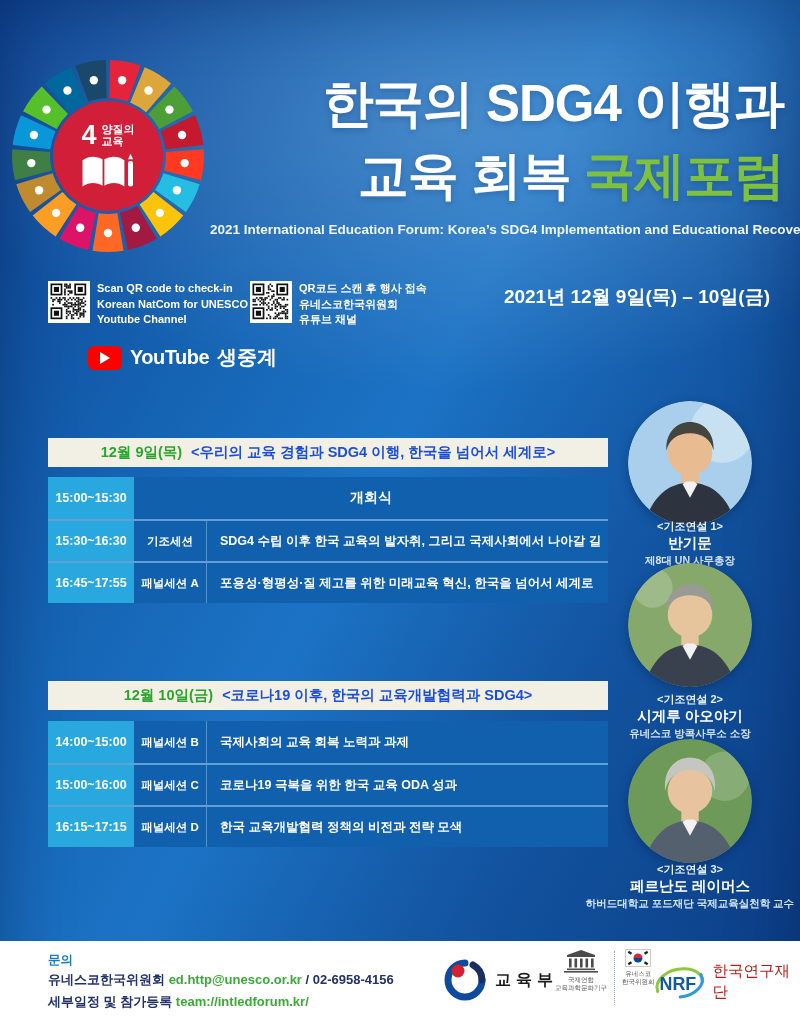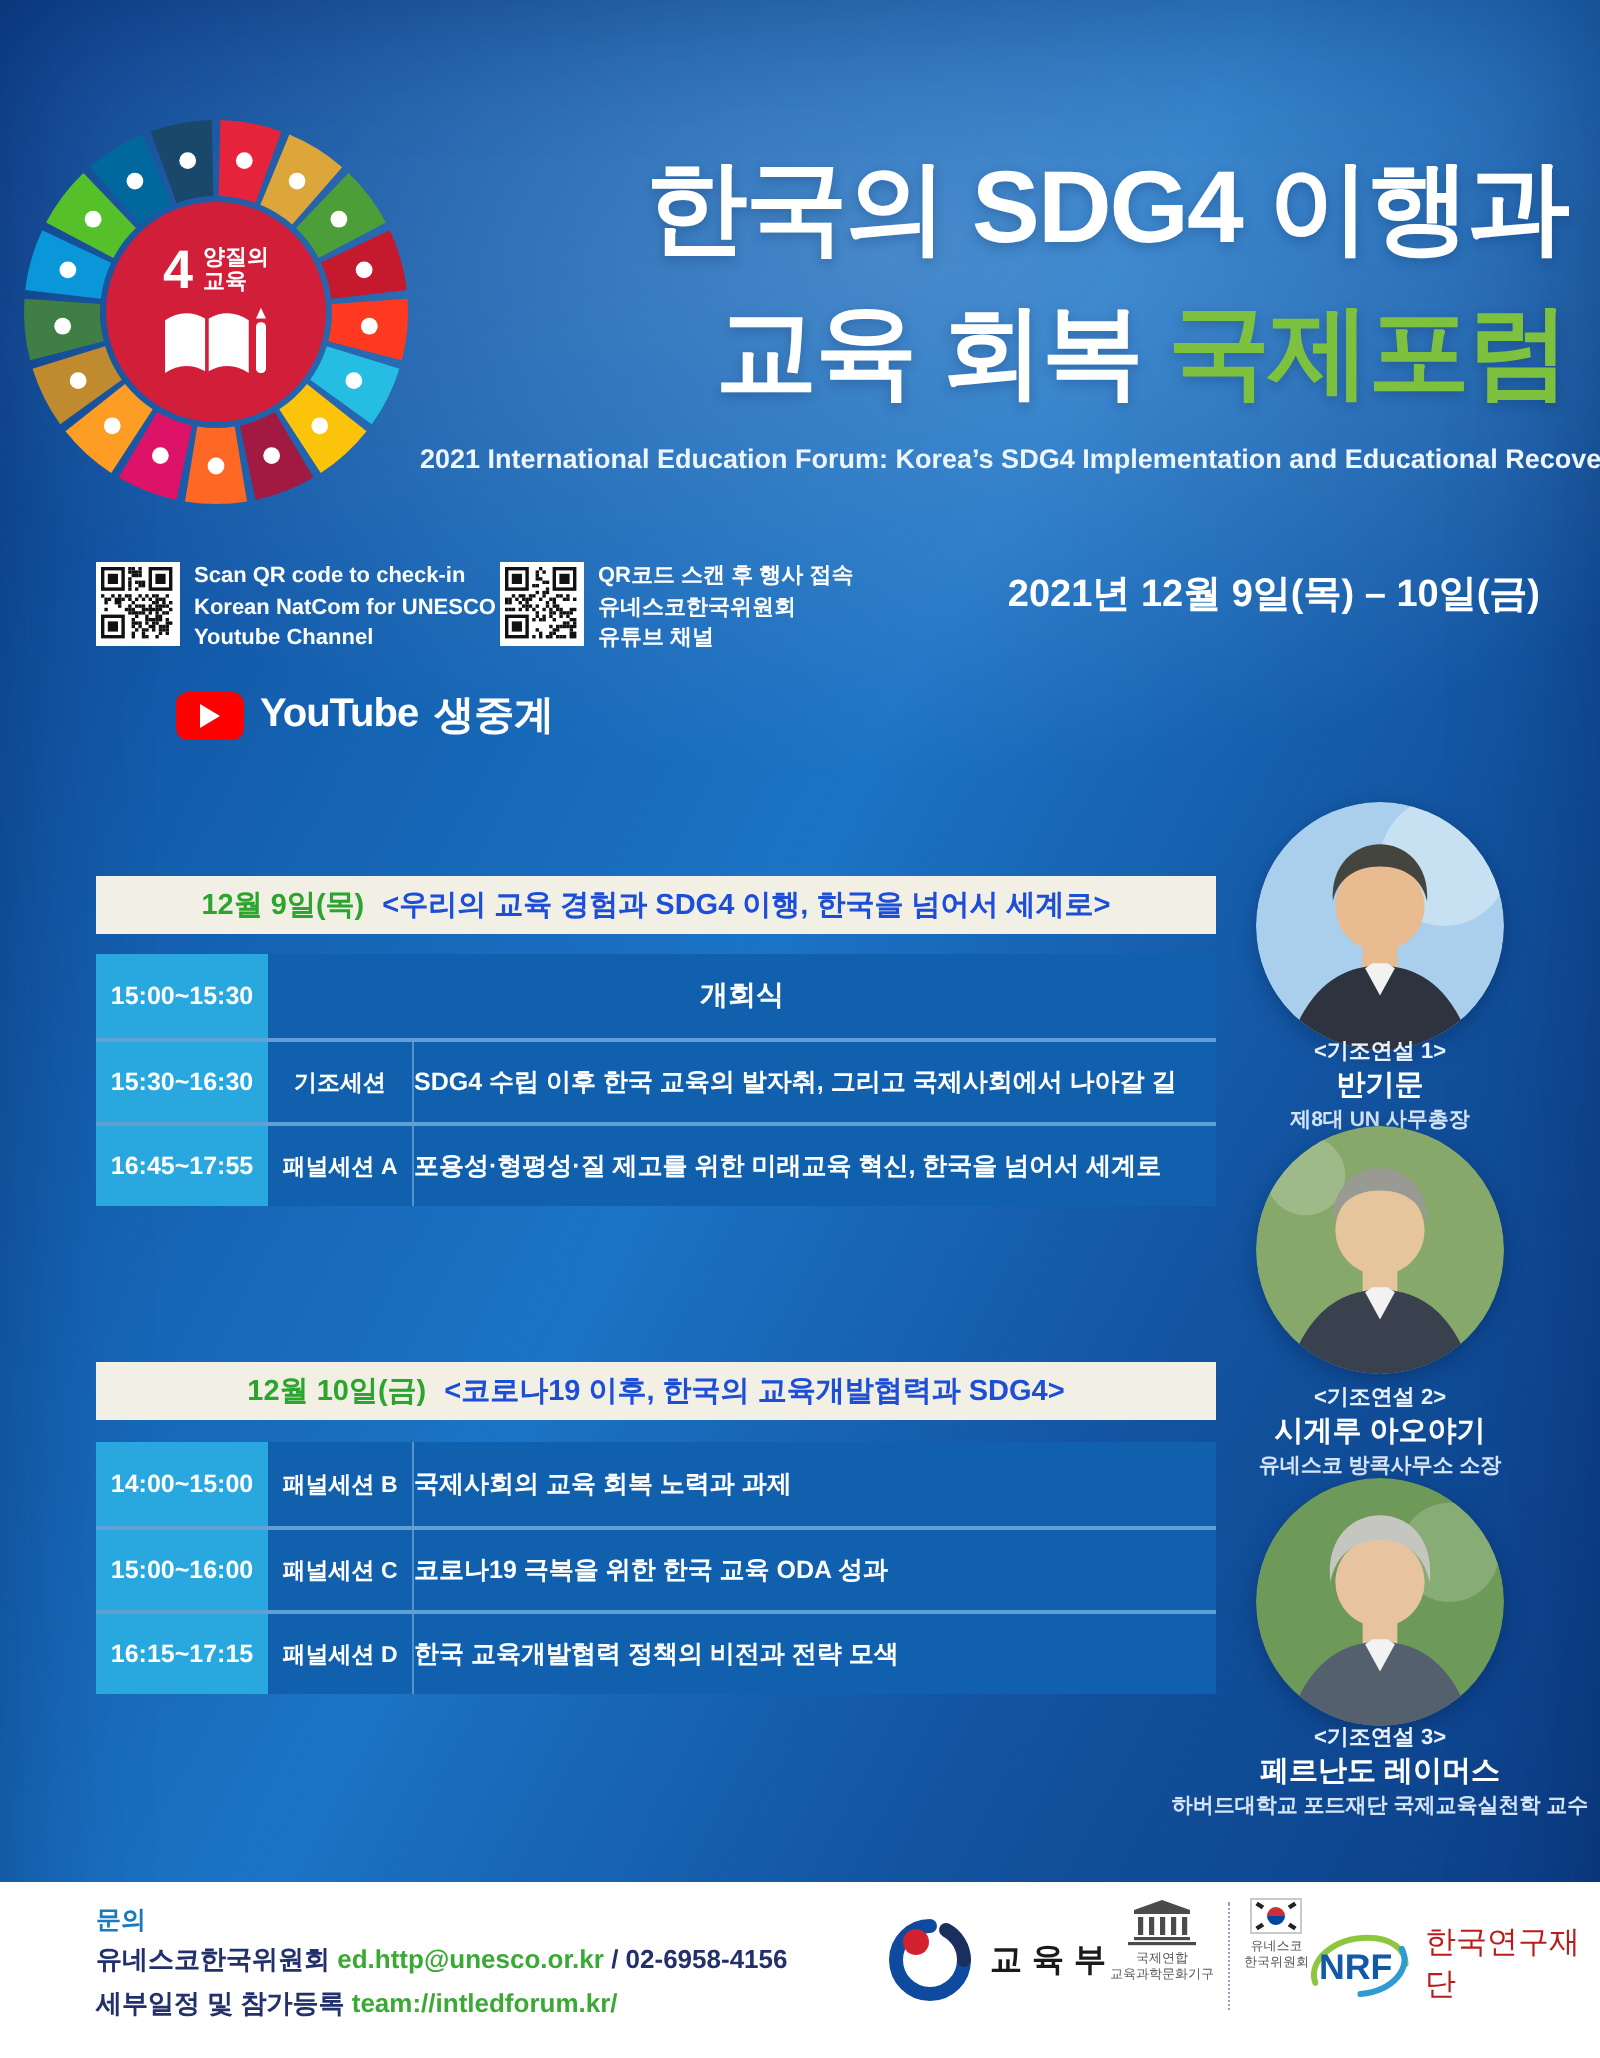--- a/index.html
+++ b/index.html
@@ -51,21 +51,21 @@
   .day1-header{top:438px;} .day2-header{top:681px;}
 
   .sched{position:absolute;left:48px;width:560px;}
   .day1-table{top:477px;} .day2-table{top:721px;}
   .srow{display:flex;height:42px;background:#1160ae;}
   .srow + .srow{border-top:2px solid rgba(165,212,245,.55);}
   .c-time{width:86px;background:#29a8e0;display:flex;align-items:center;justify-content:center;
     font-size:12.5px;font-weight:bold;white-space:nowrap;}
   .c-session{width:72px;display:flex;align-items:center;justify-content:center;
     font-size:11.5px;font-weight:bold;white-space:nowrap;}
-  .c-topic{flex:1;display:flex;align-items:center;font-size:12.5px;font-weight:bold;
+  .c-topic{flex:1;display:flex;align-items:center;padding-left:13px;font-size:12.5px;font-weight:bold;
     border-left:1.5px solid rgba(165,212,245,.45);white-space:nowrap;}
   .c-topic.merged{justify-content:center;padding-left:0;border-left:none;font-size:14px;}
 
   
   .speaker-photo{position:absolute;left:628px;width:124px;height:124px;border-radius:50%;overflow:hidden;
     box-shadow:0 3px 10px rgba(0,25,70,.35);}
   .sp1{top:401px;} .sp2{top:563px;} .sp3{top:739px;}
   .avatar-svg{display:block;width:124px;height:124px;}
   .av-bg{fill:var(--av-bg);} .av-head,.av-neck{fill:var(--av-skin);} .av-hair{fill:var(--av-hair);} .av-suit{fill:var(--av-suit);}
   .av-shirt{fill:#f2f2f2;}

